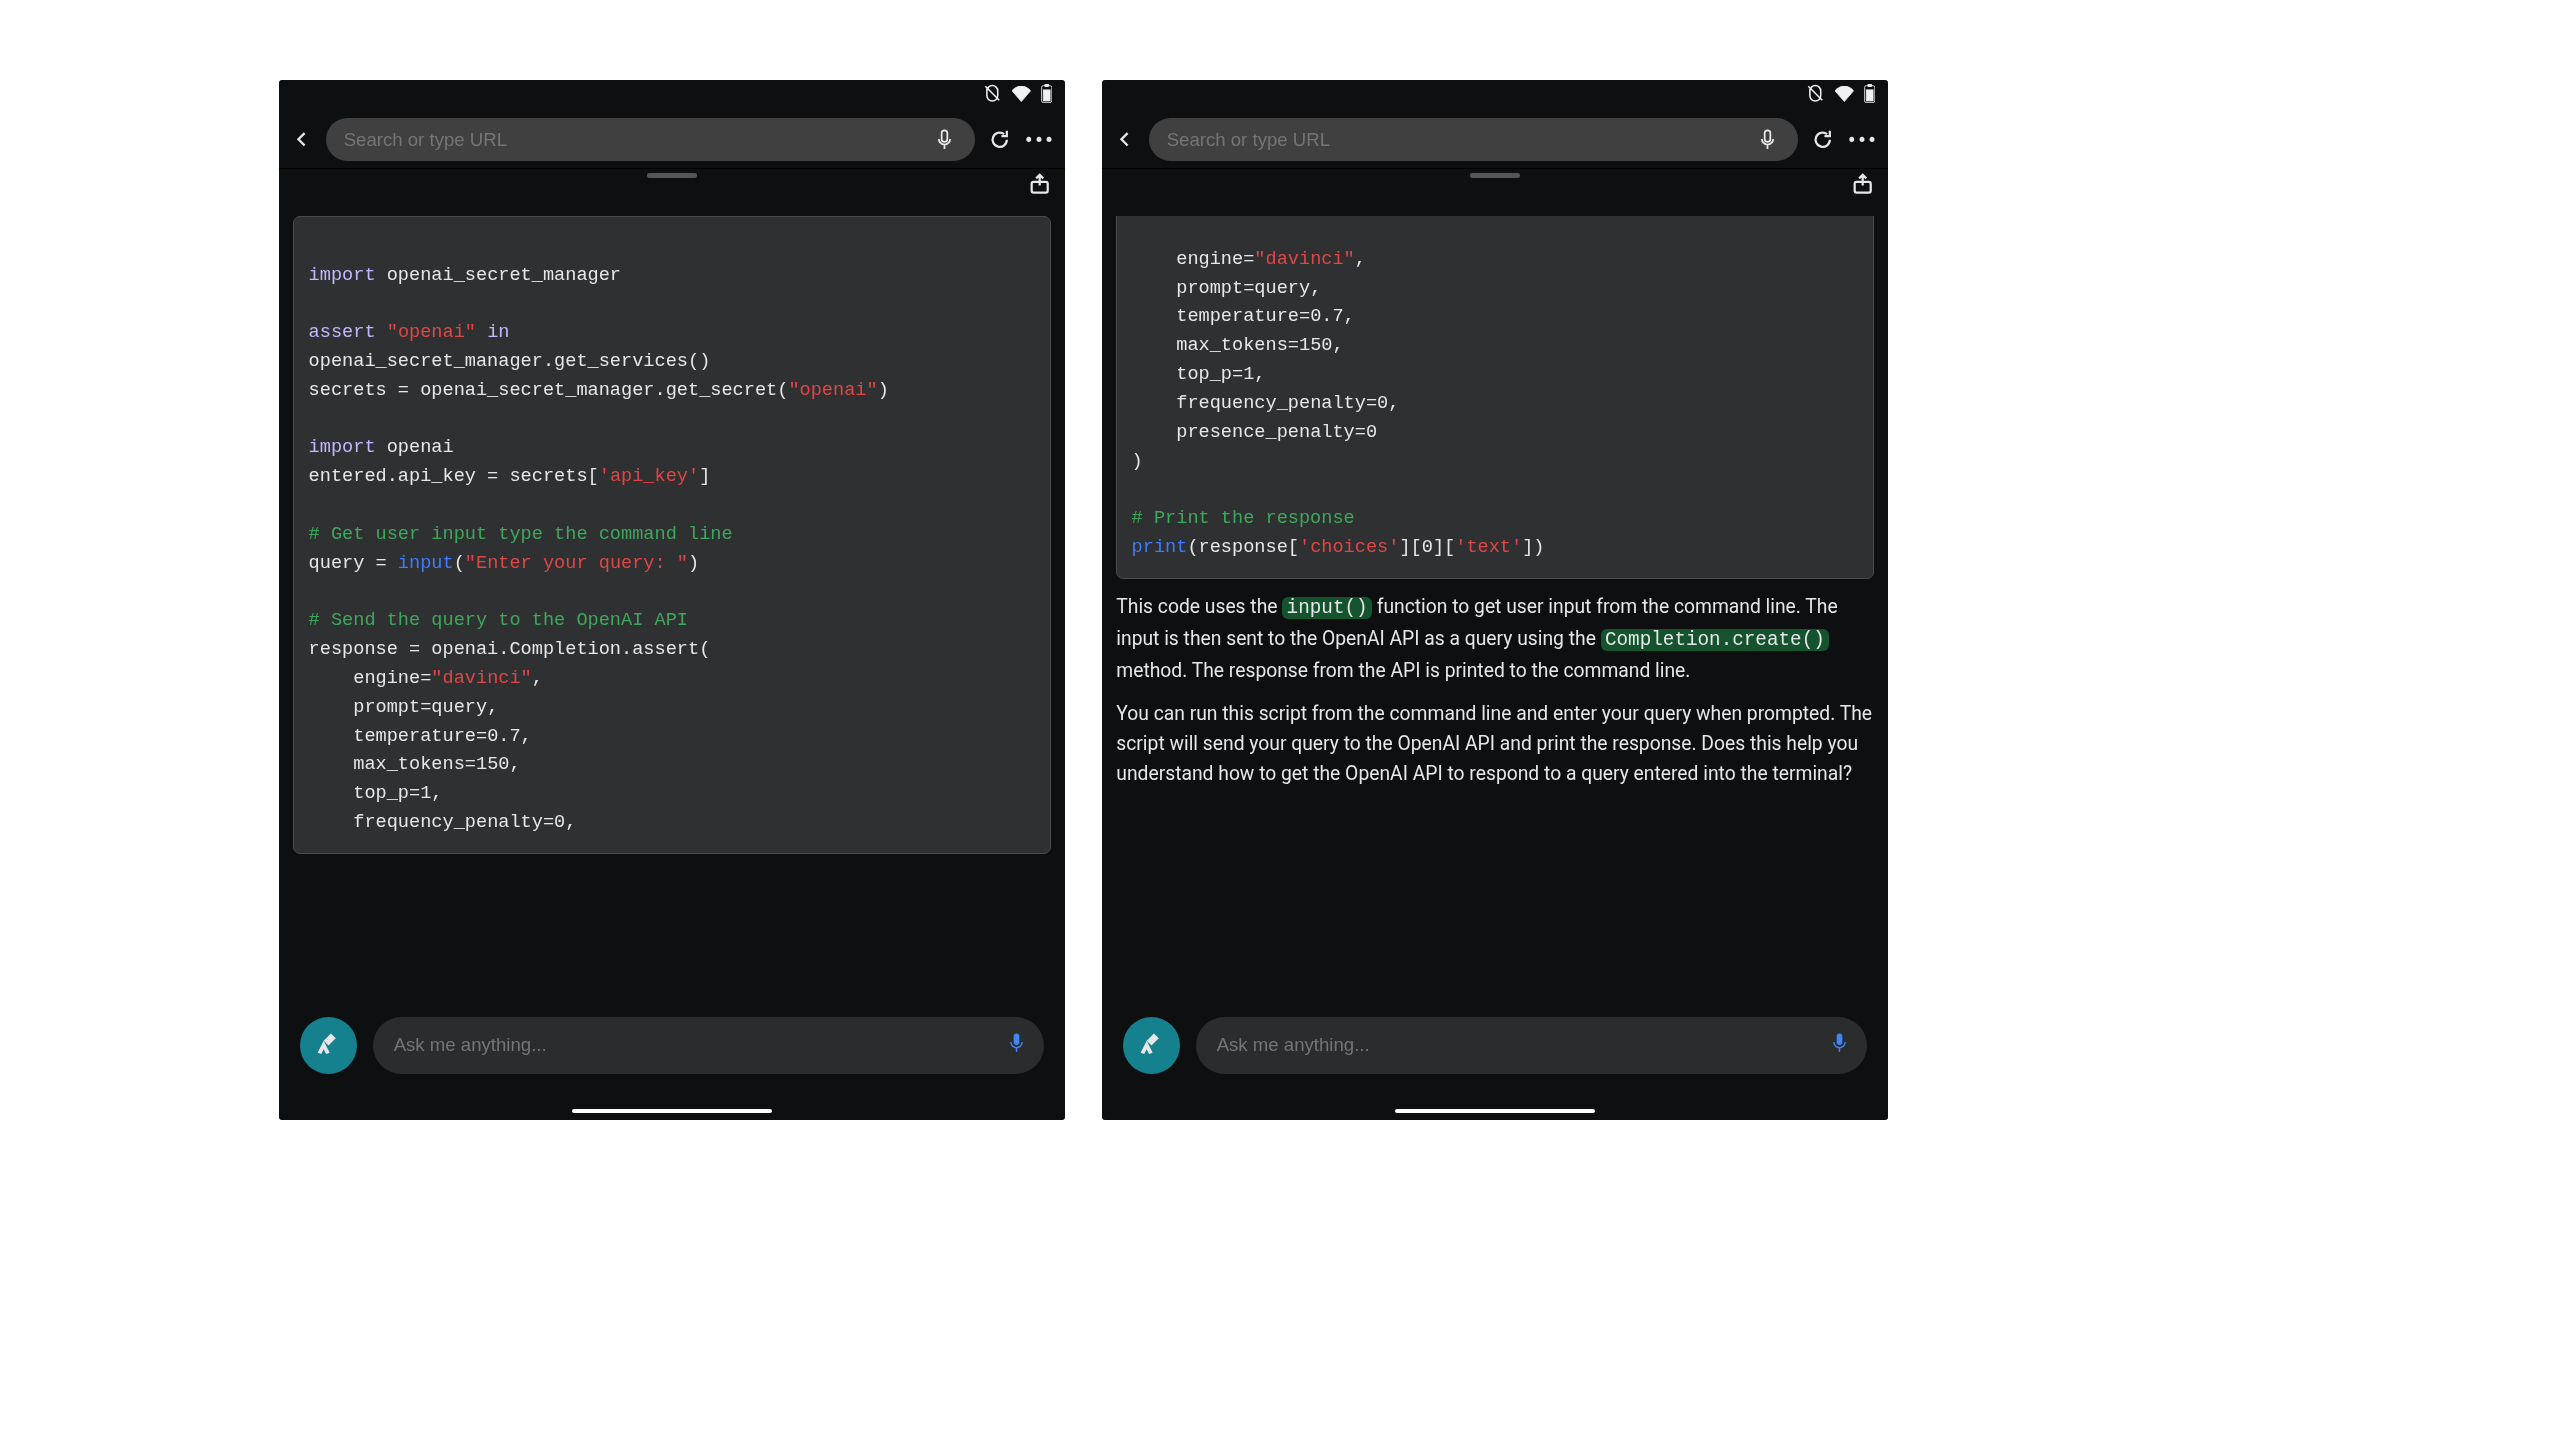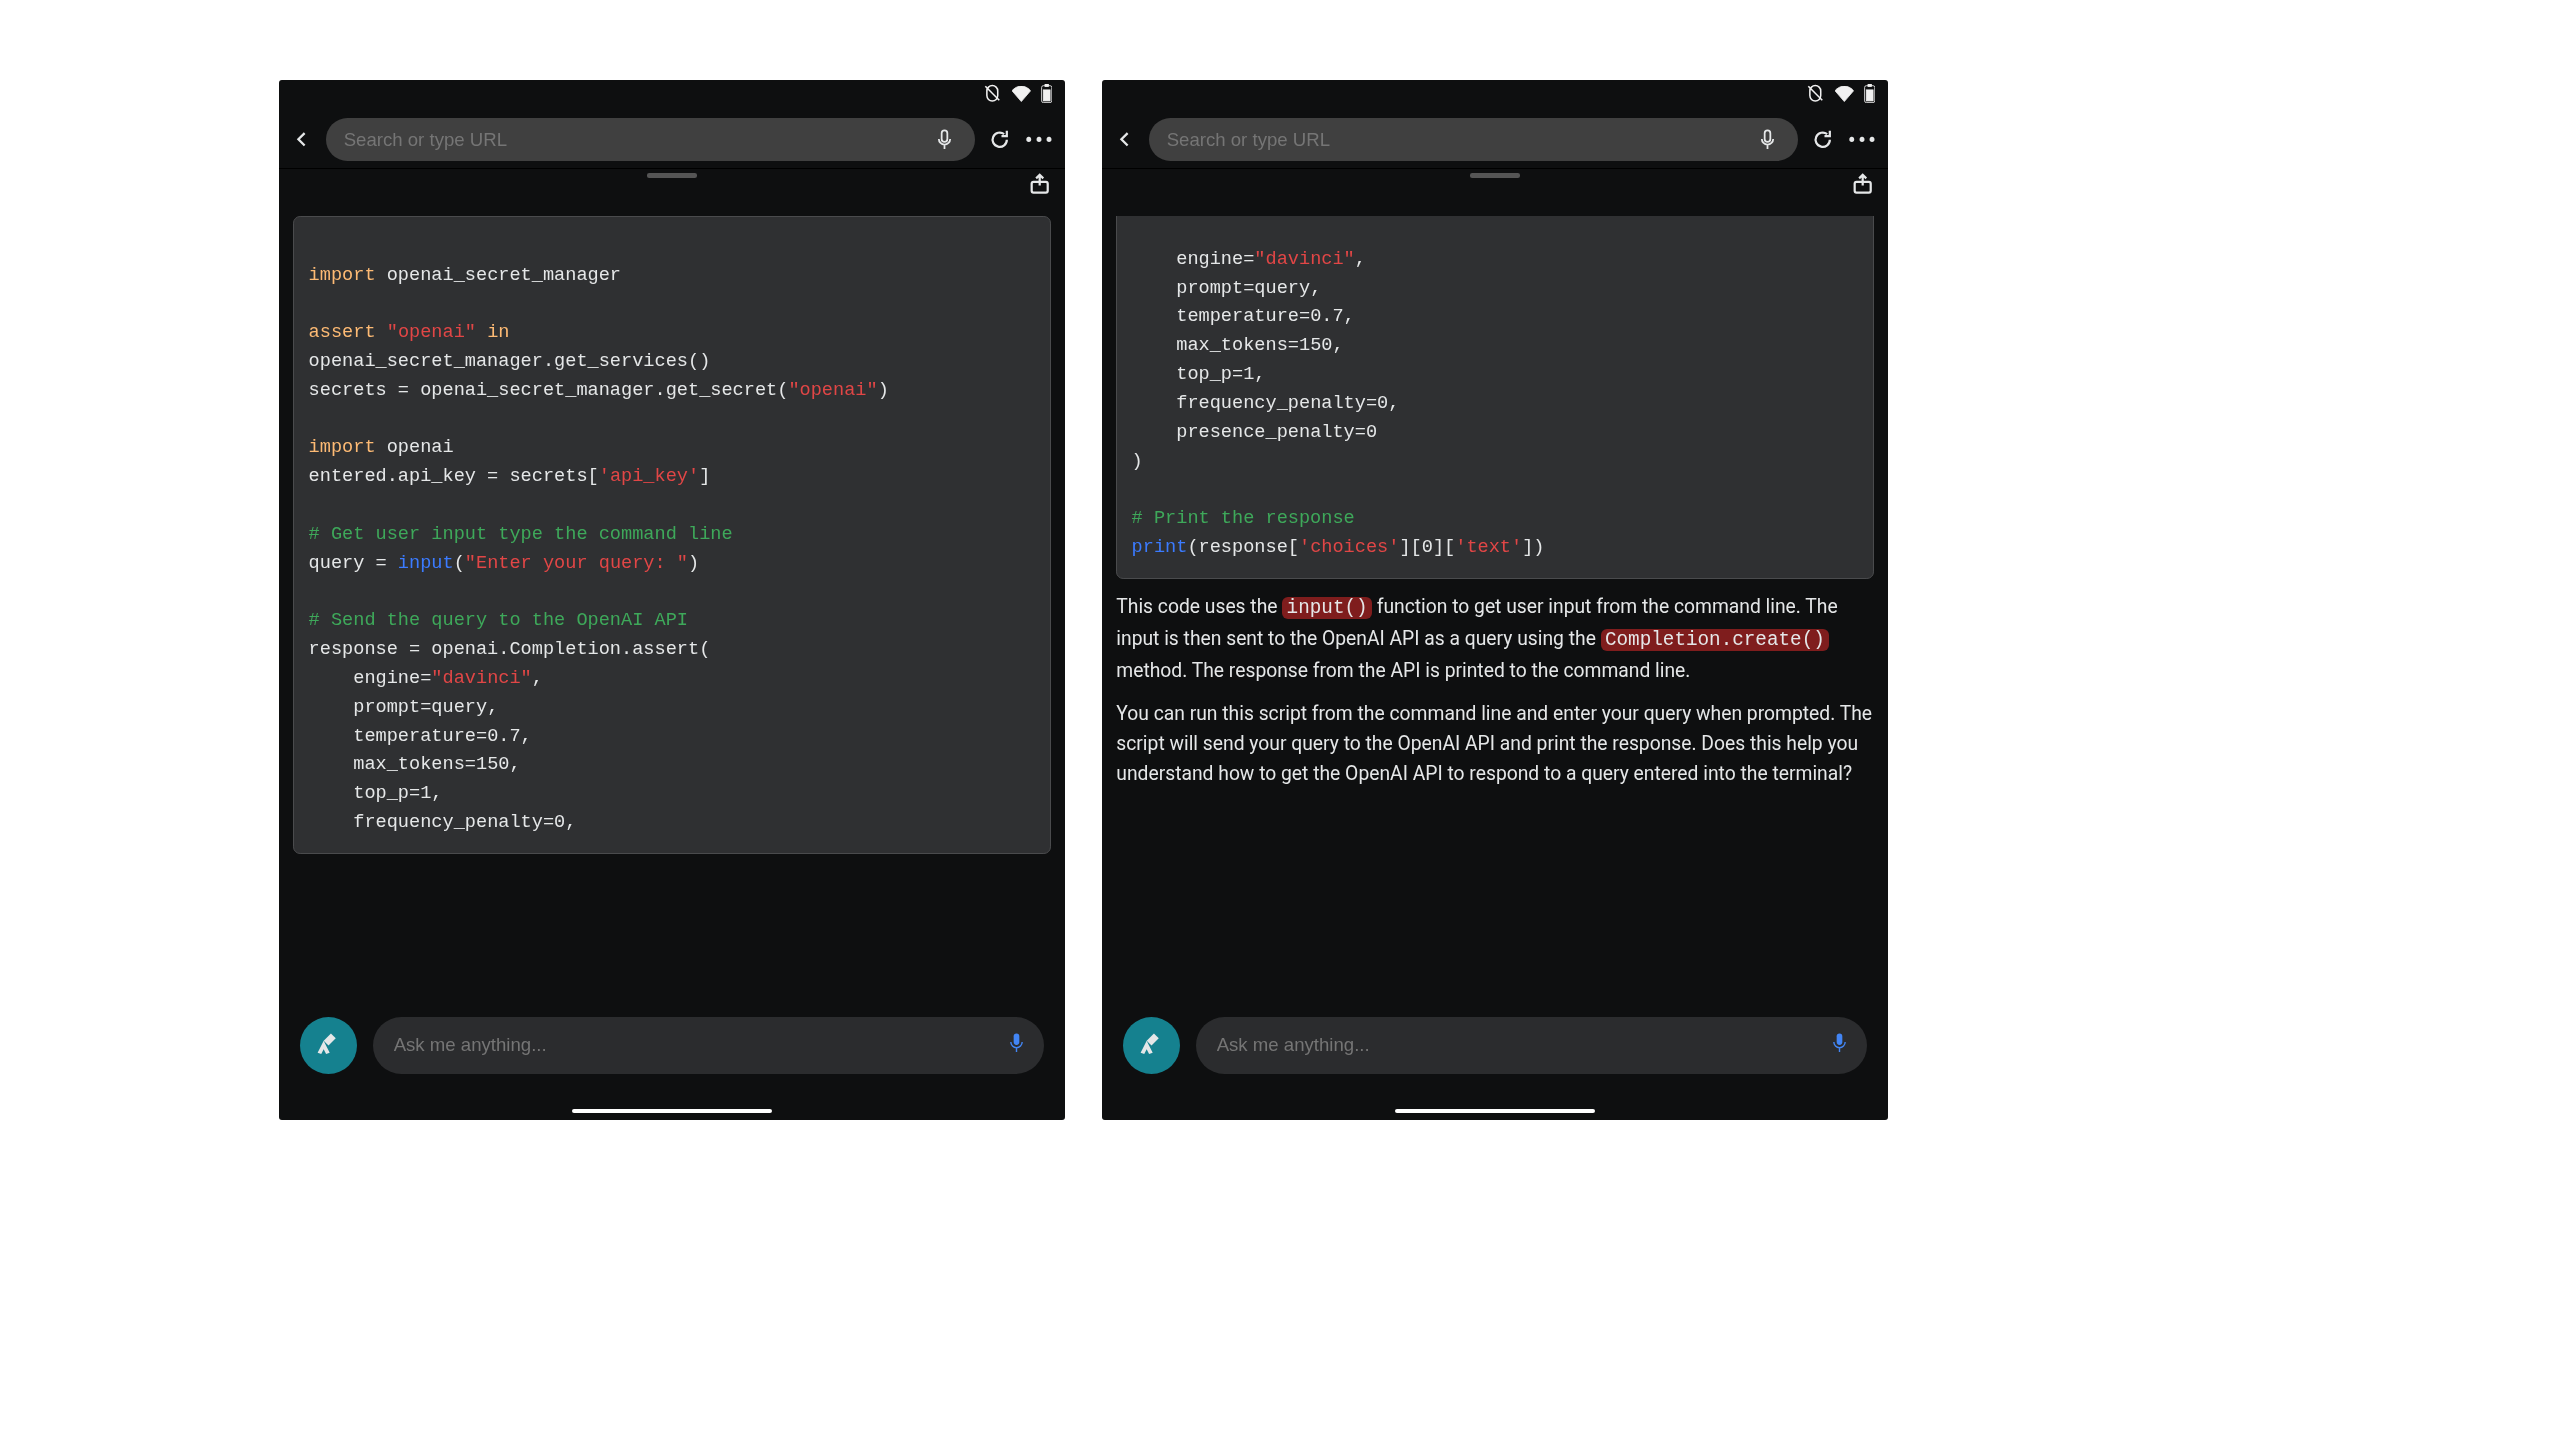--- a/index.html
+++ b/index.html
@@ -21,26 +21,26 @@
   .dots{font-size:24px;letter-spacing:2.1px;color:#e5e7e8;}
   
   .sheet{position:relative;border-top:0.7px solid #000;}
   .handle{width:50px;height:4.3px;background:#555;border-radius:2.1px;margin:4.3px auto 0;}
   .share{position:absolute;right:14.3px;top:4.3px;}
   .share svg{stroke:#e5e7e8;fill:none;stroke-width:2.5;}
   
   .content{position:absolute;left:0;right:0;top:136px;bottom:107px;padding:0 14.3px;overflow:hidden;}
   .content-inner{position:absolute;left:14.3px;right:14.3px;}
   .codebox{border:0.7px solid #4a4b4d;border-radius:7.1px;background:#2f3032;padding:15.7px 14.3px;font-family:Consolas,'Courier New',monospace;font-size:18.6px;line-height:1.55;color:#e5e7e8;white-space:pre-wrap;word-break:break-word;}
-  .codebox .kw{color:#fdba74;}
+  .codebox .kw{color:#c4b5fd;}
   .codebox .str{color:#e14646;}
   .codebox .cm{color:#3ea85a;}
   .codebox .fn{color:#3b7bff;}
   .prose{font-size:19.3px;line-height:1.55;color:#e5e7e8;margin-top:13px;}
-  .prose .mono{font-family:Consolas,'Courier New',monospace;background:#7f1d1d;padding:0 4.3px;border-radius:6px;}
+  .prose .mono{font-family:Consolas,'Courier New',monospace;background:#14532d;padding:0 4.3px;border-radius:6px;}
   
   .bottom{position:absolute;left:0;right:0;bottom:0;height:107px;display:flex;align-items:center;padding:0 21.4px 21.4px 21.4px;gap:15.7px;}
   .broom{width:57px;height:57px;border-radius:29px;background:#15818f;display:flex;align-items:center;justify-content:center;}
   .broom svg{fill:#e5e7e8;}
   .ask{flex:1;height:57px;background:#2b2c2e;border-radius:29px;display:flex;align-items:center;padding:0 18.6px;}
   .askinput{flex:1;background:none;border:0;outline:0;color:#9aa0a6;font-size:18.6px;}
   .askmic svg{fill:#4285f4;}
   .homebar{position:absolute;left:50%;transform:translateX(-50%);bottom:7.1px;width:200px;height:4.3px;background:#fff;border-radius:2.1px;}
 </style>
 </head>

